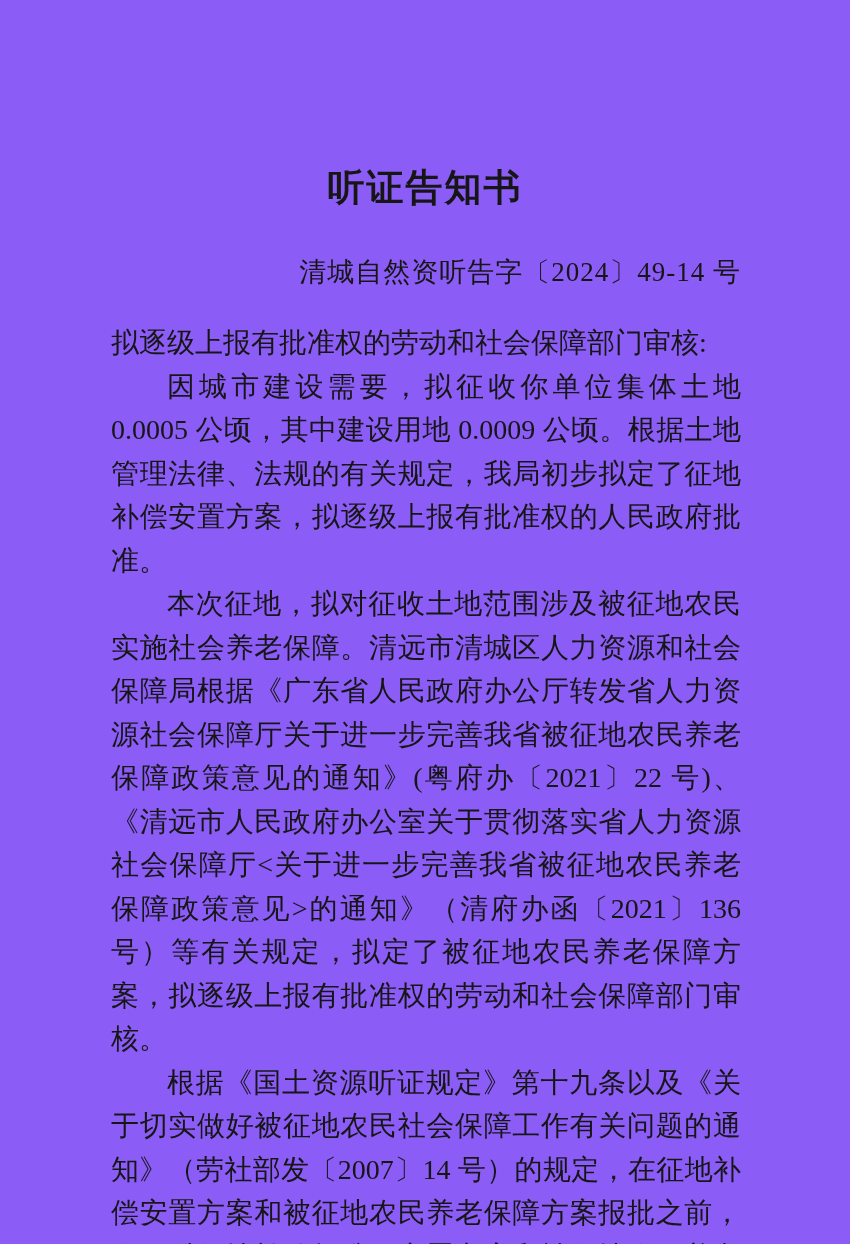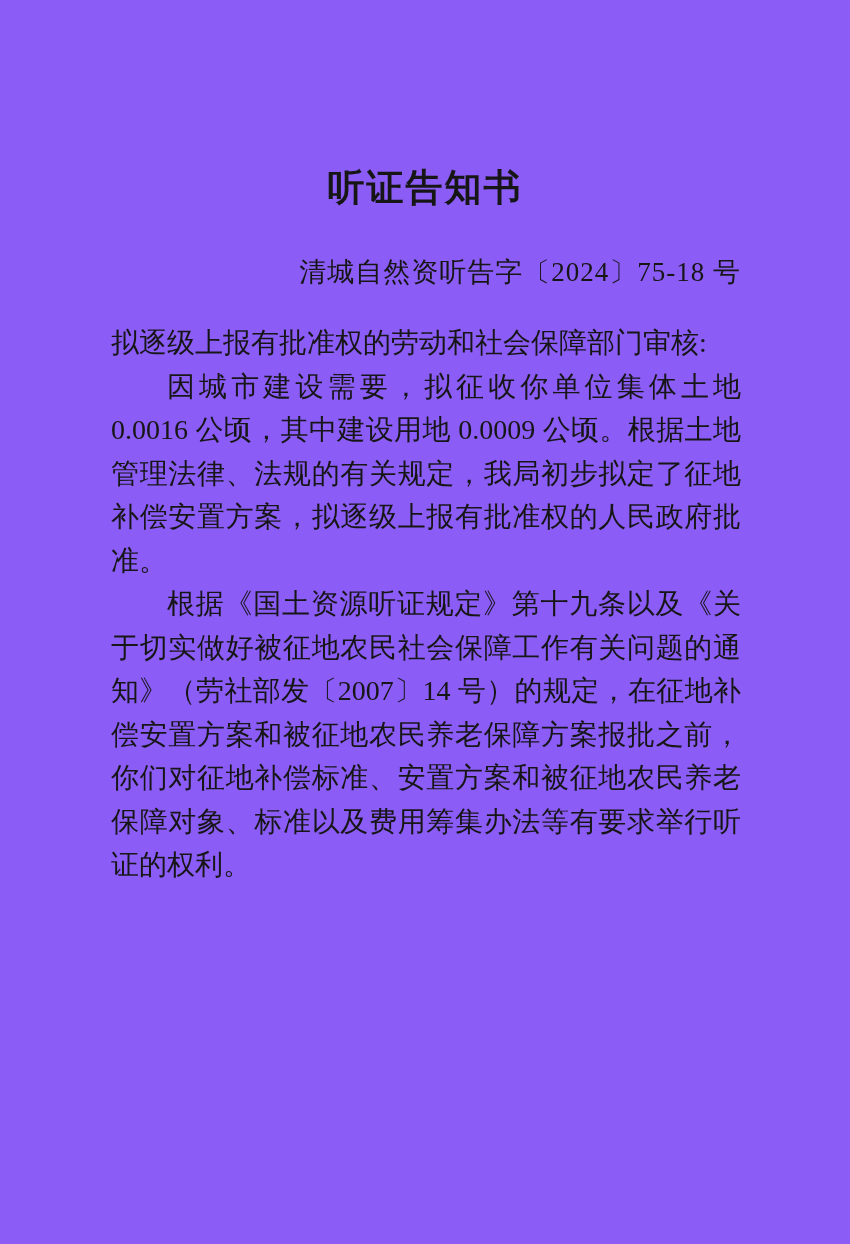--- a/index.html
+++ b/index.html
@@ -52,24 +52,25 @@
     text-indent: 2em;
   }
 </style>
 </head>
 <body>
 
 <div class="page">
   <h1 class="doc-title">听证告知书</h1>
 
   <div class="content">
-    <div class="doc-number">清城自然资听告字〔2024〕75-18 号</div>
+    <div class="doc-number">清城自然资听告字〔2024〕49-14 号</div>
 
     <div class="body-text">
       <p class="addressee">拟逐级上报有批准权的劳动和社会保障部门审核:</p>
 
-      <p class="para">因城市建设需要，拟征收你单位集体土地 0.0016 公顷，其中建设用地 0.0009 公顷。根据土地管理法律、法规的有关规定，我局初步拟定了征地补偿安置方案，拟逐级上报有批准权的人民政府批准。</p>
+      <p class="para">因城市建设需要，拟征收你单位集体土地 0.0005 公顷，其中建设用地 0.0009 公顷。根据土地管理法律、法规的有关规定，我局初步拟定了征地补偿安置方案，拟逐级上报有批准权的人民政府批准。</p>
 
+      <p class="para">本次征地，拟对征收土地范围涉及被征地农民实施社会养老保障。清远市清城区人力资源和社会保障局根据《广东省人民政府办公厅转发省人力资源社会保障厅关于进一步完善我省被征地农民养老保障政策意见的通知》(粤府办〔2021〕22 号)、《清远市人民政府办公室关于贯彻落实省人力资源社会保障厅&lt;关于进一步完善我省被征地农民养老保障政策意见&gt;的通知》（清府办函〔2021〕136 号）等有关规定，拟定了被征地农民养老保障方案，拟逐级上报有批准权的劳动和社会保障部门审核。</p>
 
       <p class="para">根据《国土资源听证规定》第十九条以及《关于切实做好被征地农民社会保障工作有关问题的通知》（劳社部发〔2007〕14 号）的规定，在征地补偿安置方案和被征地农民养老保障方案报批之前，你们对征地补偿标准、安置方案和被征地农民养老保障对象、标准以及费用筹集办法等有要求举行听证的权利。</p>
     </div>
   </div>
 </div>
 
 </body></html>

